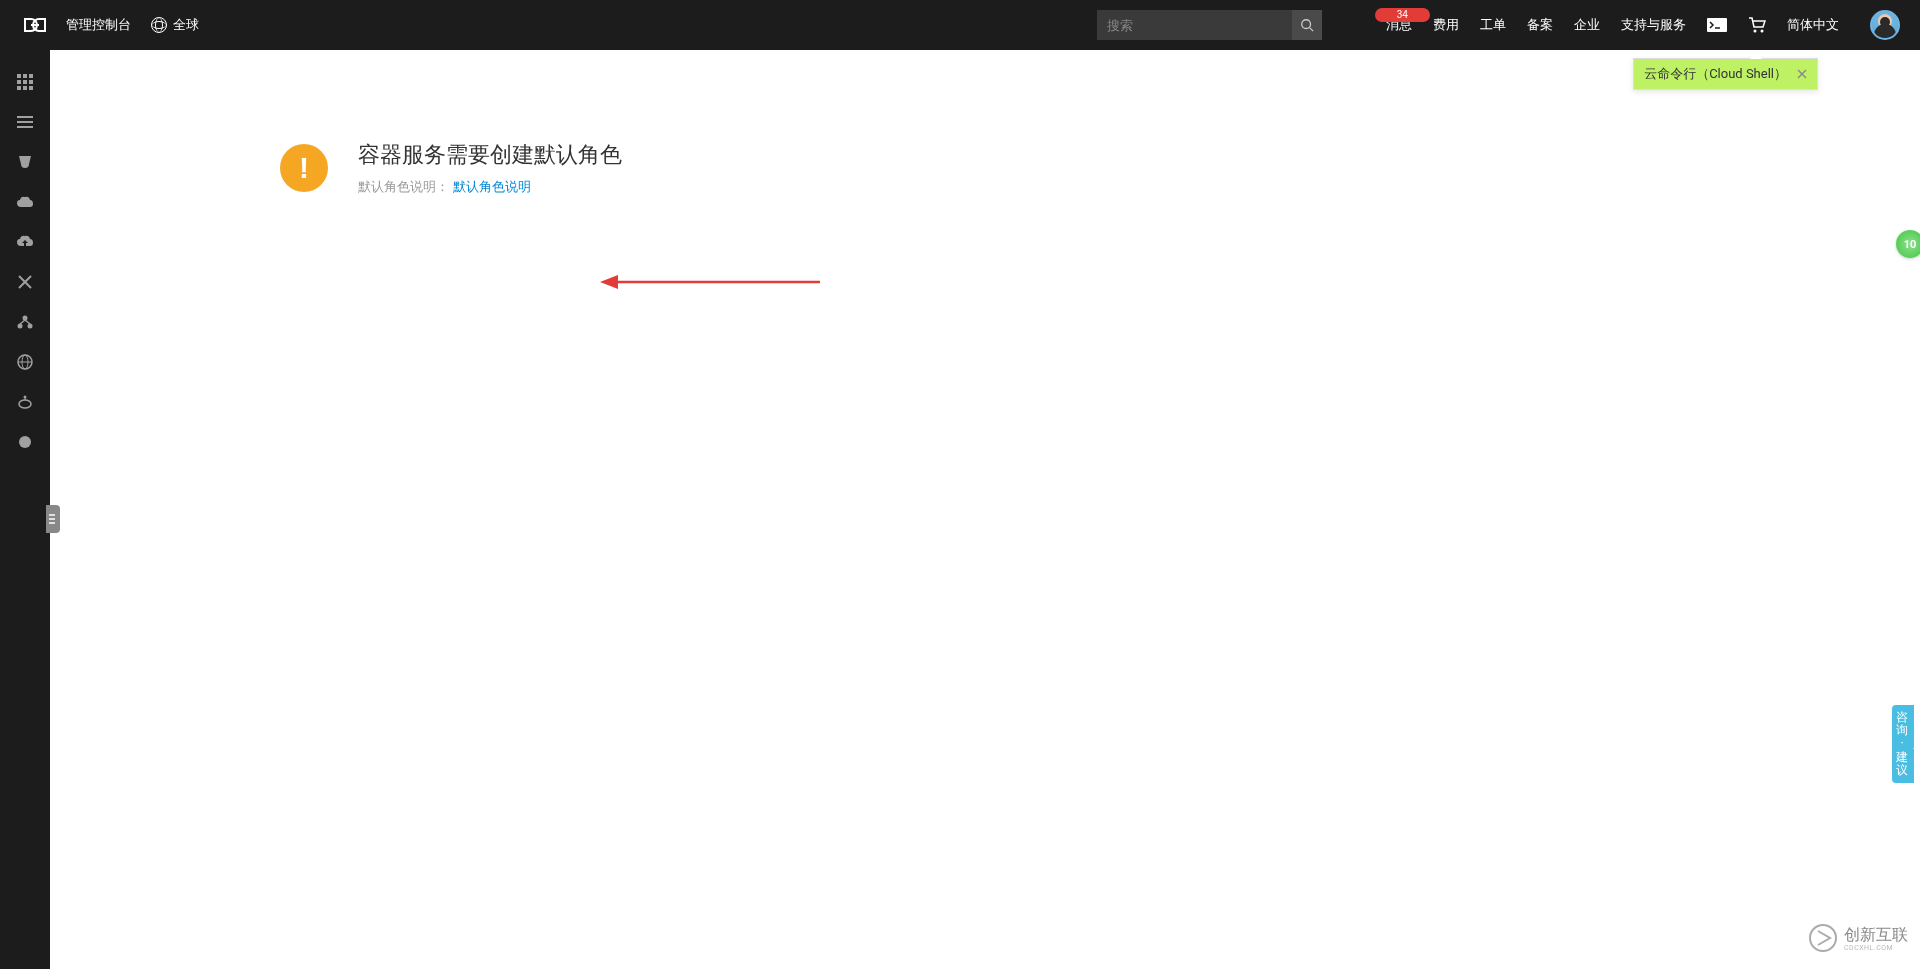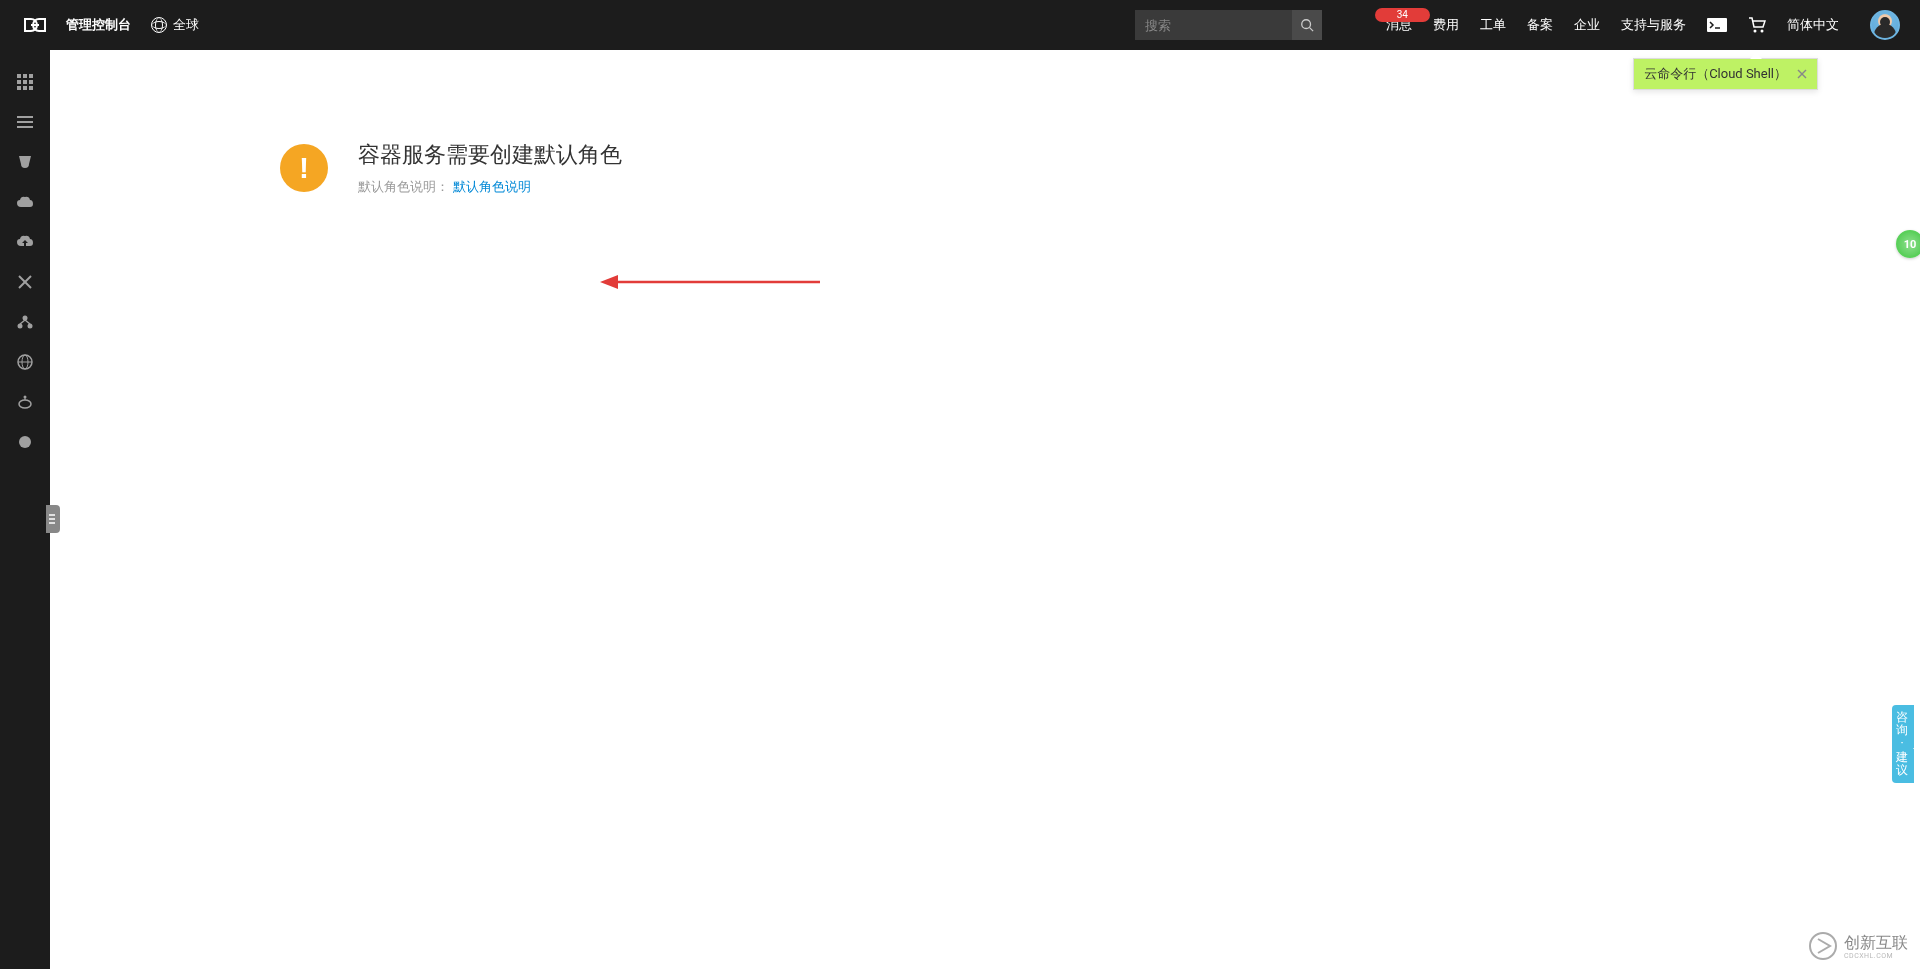--- a/index.html
+++ b/index.html
@@ -36,21 +36,20 @@
       display: flex;
       align-items: center;
       justify-content: center;
       margin-right: 16px;
     }
     .logo svg { width: 26px; height: 18px; }
     .console-title {
       font-size: 13px;
       color: #fff;
       margin-right: 20px;
-      font-weight: bold;
     }
     .region-selector {
       display: flex;
       align-items: center;
       color: #fff;
       font-size: 13px;
       cursor: pointer;
     }
     .region-icon {
       width: 16px;
@@ -81,21 +80,21 @@
       height: 14px;
       border: 1px solid #fff;
       border-radius: 50%;
       border-top: none;
       border-bottom: none;
     }
     .topbar-spacer { flex: 1; }
     .search-box {
       background: #3a3a3a;
       height: 30px;
-      width: 157px;
+      width: 195px;
       display: flex;
       align-items: center;
       padding: 0 10px;
       border-radius: 0;
     }
     .search-input {
       background: transparent;
       border: none;
       color: #ccc;
       font-size: 13px;
@@ -378,21 +377,21 @@
     }
     .feedback-text {
       writing-mode: horizontal-tb;
       line-height: 1.1;
     }
 
     
     .watermark {
       position: fixed;
       right: 12px;
-      bottom: 8px;
+      bottom: 16px;
       display: flex;
       align-items: center;
       gap: 6px;
       opacity: 0.7;
       z-index: 80;
     }
     .watermark-logo {
       width: 30px;
       height: 30px;
     }

